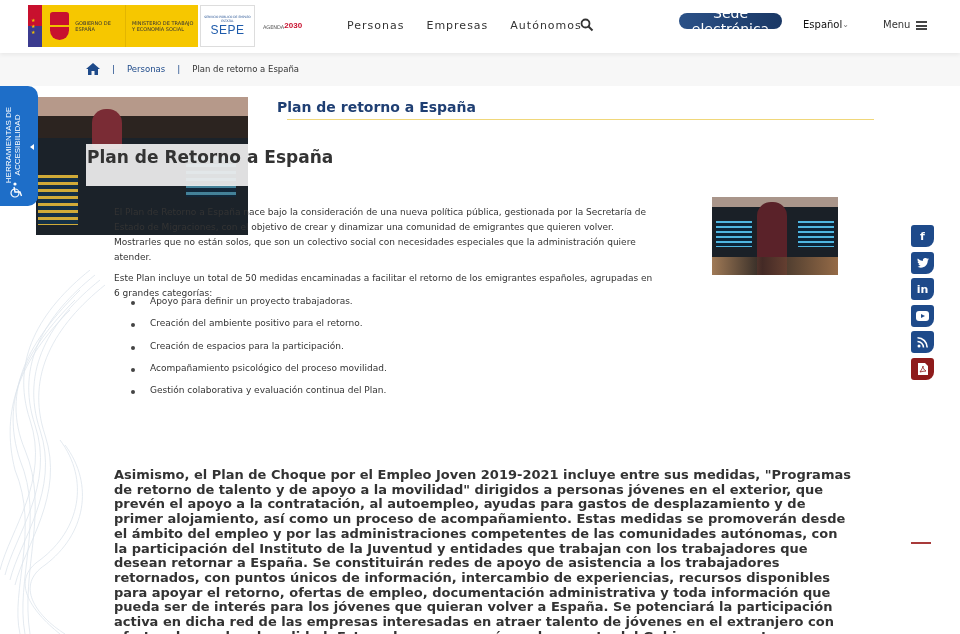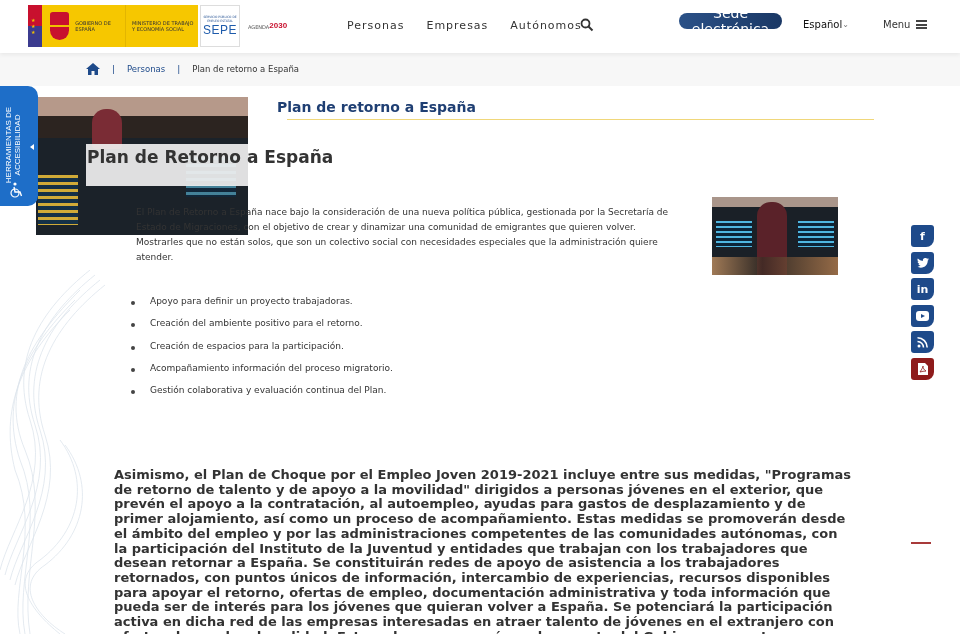--- a/index.html
+++ b/index.html
@@ -7,35 +7,35 @@
 
   
   .header { position: absolute; left: 0; top: 0; width: 960px; height: 53px; background: #fff; box-shadow: 0 2px 4px rgba(0,0,0,0.06); z-index: 5; }
   .logo-block { position: absolute; left: 28px; top: 5px; height: 42px; display: flex; align-items: stretch; }
   .logo-flag { width: 14px; background: linear-gradient(#c8102e 0 50%, #3b3b8f 50% 100%); position: relative; }
   .logo-flag::after { content: "★\A★\A★"; white-space: pre; position: absolute; left: 3px; top: 12px; font-size: 5px; line-height: 6px; color: #f1bf00; }
   .logo-gob { width: 83px; background: #f6c700; display: flex; align-items: center; padding-left: 8px; gap: 6px; }
   .logo-shield { width: 22px; height: 28px; background: linear-gradient(#c8102e 0 45%, #f1bf00 45% 55%, #c8102e 55%); border-radius: 3px 3px 10px 10px; }
   .logo-gob-text, .logo-min-text { font-size: 5px; line-height: 6px; color: #333; text-transform: uppercase; }
   .logo-min { width: 73px; background: #f6c700; border-left: 1px solid #e3b500; display: flex; align-items: center; padding-left: 6px; }
-  .logo-sepe { width: 40px; margin-left: 2px; background: #fff; border: 1px solid #ddd; display: flex; flex-direction: column; align-items: center; justify-content: center; }
+  .logo-sepe { width: 55px; margin-left: 2px; background: #fff; border: 1px solid #ddd; display: flex; flex-direction: column; align-items: center; justify-content: center; }
   .logo-sepe-small { font-size: 3px; color: #1e4c8f; text-transform: uppercase; text-align: center; line-height: 4px; }
   .logo-sepe-big { font-size: 12px; color: #1e5bab; letter-spacing: 0.5px; font-family: "Liberation Sans", sans-serif; }
   .logo-agenda { margin-left: 8px; width: 30px; display: flex; flex-direction: row; align-items: center; }
   .agenda-ring { width: 22px; height: 22px; border-radius: 50%; background: conic-gradient(#e5243b, #dda63a, #4c9f38, #c5192d, #ff3a21, #26bde2, #fcc30b, #a21942, #fd6925, #dd1367, #fd9d24, #bf8b2e, #3f7e44, #0a97d9, #56c02b, #00689d, #19486a, #e5243b); -webkit-mask: radial-gradient(circle, transparent 5px, #000 6px); mask: radial-gradient(circle, transparent 5px, #000 6px); }
   .agenda-label { font-size: 5px; color: #555; margin-top: 1px; }
   .agenda-year { font-size: 8px; font-weight: bold; color: #c8102e; line-height: 8px; font-family: "Liberation Sans", sans-serif; }
 
   .nav { position: absolute; left: 347px; top: 19px; display: flex; gap: 22px; }
   .nav a { font-size: 11px; letter-spacing: 1px; color: #333; text-decoration: none; font-family: "DejaVu Sans", sans-serif; }
   .search-icon { position: absolute; left: 580px; top: 18px; width: 14px; height: 14px; }
   .sede-btn { position: absolute; left: 679px; top: 13px; width: 103px; height: 16px; border-radius: 14px; background: linear-gradient(90deg, #2b5187, #1a3865); color: #fff; font-size: 14px; border: none; display: flex; align-items: center; justify-content: center; font-family: "DejaVu Sans", sans-serif; }
   .lang { position: absolute; left: 803px; top: 19px; font-size: 10px; color: #111; display: flex; }
   .lang .chev { font-size: 8px; color: #777; margin-top: 1px; }
-  .menu { position: absolute; left: 883px; top: 19px; font-size: 10px; color: #333; display: flex; align-items: center; gap: 6px; }
+  .menu { position: absolute; left: 883px; top: 19px; font-size: 10px; color: #333; display: flex; align-items: flex-end; gap: 6px; }
   .burger { width: 11px; height: 9px; border-top: 2px solid #444; border-bottom: 2px solid #444; position: relative; }
   .burger::after { content: ""; position: absolute; left: 0; top: 1.5px; width: 11px; height: 2px; background: #444; }
 
   
   .crumb-bar { position: absolute; left: 0; top: 53px; width: 960px; height: 33px; background: #f7f7f7; }
   .crumbs { position: absolute; left: 86px; top: 63px; display: flex; align-items: center; gap: 12px; font-size: 8.5px; }
   .home-icon { width: 14px; height: 12px; }
   .crumb-sep { color: #1e4a8a; font-size: 9px; }
   .crumb-link { color: #1e4a8a; text-decoration: none; }
   .crumb-current { color: #333; }
@@ -56,21 +56,21 @@
   .a11y { position: absolute; left: 0; top: 86px; width: 38px; height: 120px; background: #1e6ec8; border-radius: 0 10px 10px 0; color: #fff; z-index: 4; }
   .a11y-text { position: absolute; left: 4px; top: 114px; transform: rotate(-90deg); transform-origin: left top; width: 110px; font-size: 8px; line-height: 9px; text-align: center; font-family: "Liberation Sans", sans-serif; text-transform: uppercase; }
   .a11y-arrow { position: absolute; left: 30px; top: 58px; width: 0; height: 0; border-top: 3px solid transparent; border-bottom: 3px solid transparent; border-right: 4px solid #fff; }
   .a11y-icon { position: absolute; left: 8px; top: 96px; width: 16px; height: 16px; }
 
   
   .section-title { position: absolute; left: 277px; top: 99px; font-size: 14px; font-weight: bold; color: #1f3f73; font-family: "DejaVu Sans", sans-serif; }
   .section-rule { position: absolute; left: 287px; top: 119px; width: 587px; height: 1px; background: #f0d77a; }
 
   
-  .content { position: absolute; left: 114px; top: 205px; width: 540px; font-size: 9px; line-height: 15px; color: #333; margin-left: 22px; }
+  .content { position: absolute; left: 114px; top: 205px; width: 540px; font-size: 9px; line-height: 15px; color: #333; }
   .content p { margin-bottom: 6px; }
   .bullets { position: absolute; left: 131px; top: 296px; list-style: none; font-size: 9px; color: #333; }
   .bullets li { height: 22.3px; display: flex; align-items: flex-start; }
   .bullets li .dot { width: 4px; height: 4px; background: #444; border-radius: 50%; margin-top: 5px; margin-right: 15px; flex-shrink: 0; }
   .side-img { position: absolute; left: 712px; top: 197px; width: 126px; height: 78px; overflow: hidden; background: linear-gradient(180deg, #a9958a 0 13%, #1a2027 13% 100%); }
   .side-img .board { position: absolute; top: 24px; height: 26px; background: repeating-linear-gradient(180deg, #4fb6e0 0 2px, #0b2438 2px 5px); }
   .side-img .person { position: absolute; left: 45px; top: 5px; width: 30px; height: 73px; border-radius: 14px 14px 0 0; background: #5a2229; }
   .side-img .floor { position: absolute; left: 0; bottom: 0; width: 126px; height: 18px; background: linear-gradient(90deg, #d9a06a, #3a2d24 40%, #c98a54); opacity: 0.7; }
 
   .long-text { position: absolute; left: 114px; top: 468px; width: 740px; font-size: 13px; line-height: 14.7px; color: #333; font-weight: bold; }
@@ -170,38 +170,39 @@
     <path d="M6 5 L7 10 L12 10 L13.5 14" fill="none" stroke="#fff" stroke-width="1.4"></path>
     <circle cx="7" cy="11" r="4" fill="none" stroke="#fff" stroke-width="1.2"></circle>
   </svg>
 </div>
 
 <h2 class="section-title">Plan de retorno a España</h2>
 <div class="section-rule"></div>
 
 <div class="content">
   <p>El Plan de Retorno a España nace bajo la consideración de una nueva política pública, gestionada por la Secretaría de Estado de Migraciones, con el objetivo de crear y dinamizar una comunidad de emigrantes que quieren volver. Mostrarles que no están solos, que son un colectivo social con necesidades especiales que la administración quiere atender.</p>
+  <p>Este Plan incluye un total de 50 medidas encaminadas a facilitar el retorno de los emigrantes españoles, agrupadas en 6 grandes categorías:</p>
 </div>
 
 <ul class="bullets">
   <li>
       <span class="dot"></span>
       <span>Apoyo para definir un proyecto trabajadoras.</span>
     </li>
   <li>
       <span class="dot"></span>
       <span>Creación del ambiente positivo para el retorno.</span>
     </li>
   <li>
       <span class="dot"></span>
       <span>Creación de espacios para la participación.</span>
     </li>
   <li>
       <span class="dot"></span>
-      <span>Acompañamiento información del proceso migratorio.</span>
+      <span>Acompañamiento psicológico del proceso movilidad.</span>
     </li>
   <li>
       <span class="dot"></span>
       <span>Gestión colaborativa y evaluación continua del Plan.</span>
     </li>
 </ul>
 
 <div class="side-img">
   <div class="board" style="left:4px;width:36px;"></div>
   <div class="board" style="left:86px;width:36px;"></div>

